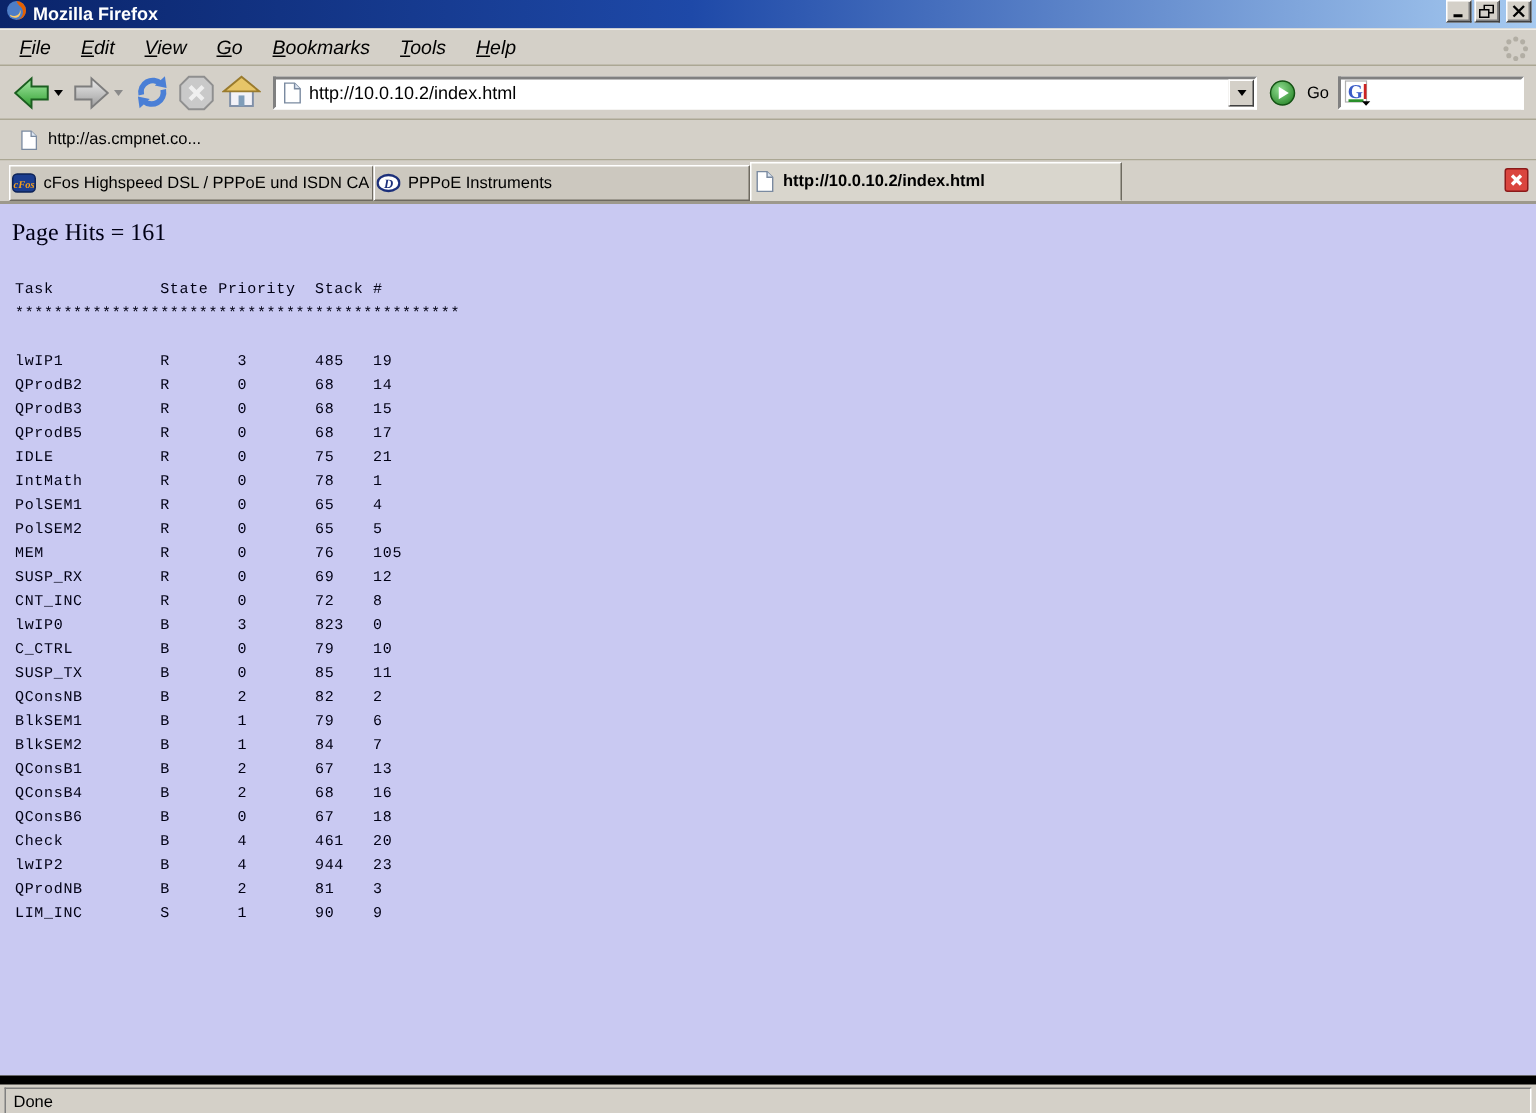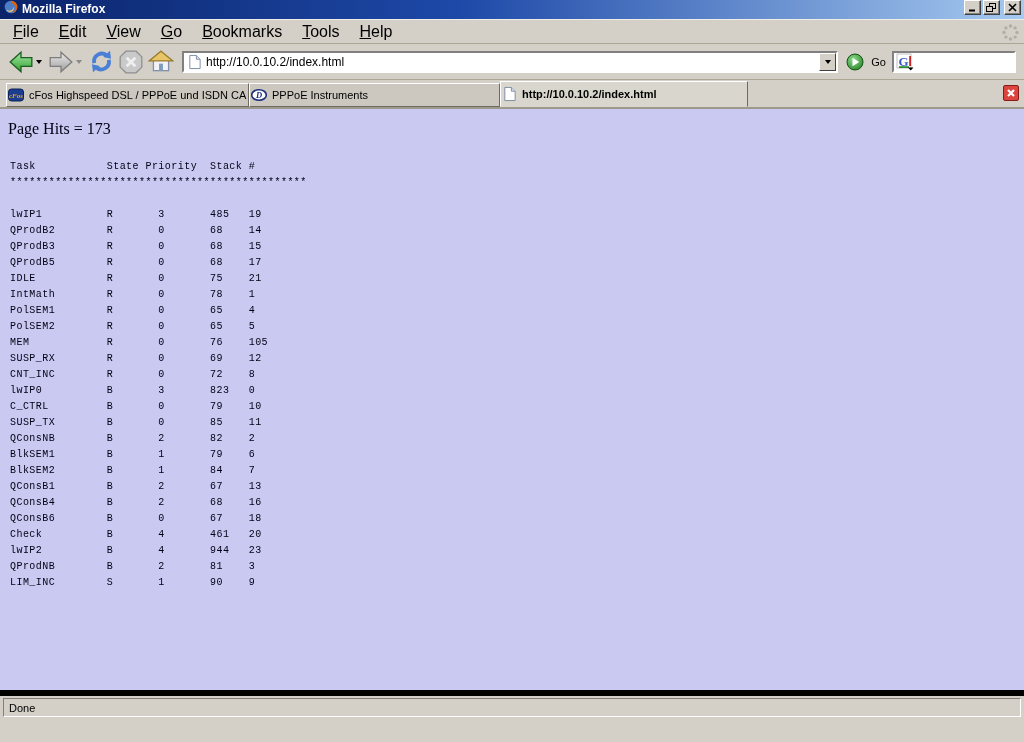--- a/index.html
+++ b/index.html
@@ -12,21 +12,21 @@
               display:flex; align-items:flex-start; padding:0 3px; flex:none; }
   .fx-icon { width:14px; height:14px; margin:0 4px 0 1px; flex:none; }
   .title-text { color:#fff; font-size:12px; font-weight:bold; flex:1; line-height:19px; white-space:nowrap; }
   .win-btn { width:17px; height:15px; background:#d4d0c8; border:1px solid; border-color:#fff #404040 #404040 #fff;
              box-shadow:inset -1px -1px 0 #808080; margin-left:2px; display:flex; align-items:center; justify-content:center; padding:0; }
   .win-btn.close { margin-left:4px; }
 
   
   .menubar { height:25px; background:#d4d0c8; display:flex; align-items:center; padding-left:6px;
              position:relative; border-top:1px solid #efede7; border-bottom:1px solid #aba794; flex:none; }
-  .menu-item { font-size:16px; color:#000; padding:4px 7px; margin-right:6px; cursor:default; }
+  .menu-item { font-size:13px; color:#000; padding:4px 7px; margin-right:6px; cursor:default;font-style:italic; }
   .menu-item u { text-decoration:underline; }
   .throbber { position:absolute; right:3px; top:2px; width:21px; height:21px; }
 
   
   .navbar { height:36px; background:#d4d0c8; display:flex; align-items:center; padding:0 6px;
             border-bottom:1px solid #aba794; flex:none; }
   .nav-btn { width:30px; height:30px; display:flex; align-items:center; justify-content:center;
              background:transparent; border:none; flex:none; }
   .drop-caret { width:0; height:0; border-left:3px solid transparent; border-right:3px solid transparent;
                 border-top:4px solid #000; margin:0 4px 0 0; flex:none; }
@@ -207,20 +207,31 @@
           <text x="7.5" y="12.5" text-anchor="middle" font-family="Liberation Serif, serif" font-size="13" font-weight="bold" fill="#3a5bc7">G</text>
           <rect x="13.2" y="3" width="1.8" height="10" fill="#cc2222"></rect>
           <rect x="3" y="13.2" width="10" height="1.8" fill="#2a8f2a"></rect>
           <polygon points="12,16.5 17.5,16.5 14.7,19.5" transform="translate(0,-2)" fill="#000"></polygon>
         </svg>
       </span>
       <input type="text" value="" style="">
     </div>
   </div>
 
+  <div class="bookmarksbar">
+    <span class="bookmark-item">
+      <span style="display:flex;">
+        <svg width="14" height="15" viewBox="0 0 16 16">
+          <path d="M3 1 h7 l4 4 v10 H3 Z" fill="#fff" stroke="#7a8aa0"></path>
+          <path d="M10 1 v4 h4" fill="#dde6f2" stroke="#7a8aa0"></path>
+        </svg>
+      </span>
+      <span class="lbl">http://as.cmpnet.co...</span>
+    </span>
+  </div>
 
   <div class="tabbar">
     <div class="tab" style="width:243px;">
       <span style="display:flex;flex:none;">
         <svg width="16" height="16" viewBox="0 0 16 16">
           <rect x="0.5" y="2" width="15" height="12" rx="3" fill="#1b3d8f" stroke="#0d2358"></rect>
           <text x="8" y="11" text-anchor="middle" font-family="Liberation Serif, serif" font-style="italic" font-size="7" font-weight="bold" fill="#f7a01b">cFos</text>
         </svg>
       </span>
       <span class="lbl">cFos Highspeed DSL / PPPoE und ISDN CAP...</span>
@@ -244,21 +255,21 @@
       <span class="lbl">http://10.0.10.2/index.html</span>
     </div>
     <button class="tab-close">
       <svg width="10" height="10" viewBox="0 0 10 10">
         <path d="M2 2 L8 8 M8 2 L2 8" stroke="#fff" stroke-width="2.2"></path>
       </svg>
     </button>
   </div>
 
   <div class="content" style="background: rgb(201, 201, 242);">
-    <div class="page-hits">Page Hits = 173</div>
+    <div class="page-hits">Page Hits = 161</div>
     <pre class="task-table">Task           State Priority  Stack #
 **********************************************
 
 lwIP1          R       3       485   19
 QProdB2        R       0       68    14
 QProdB3        R       0       68    15
 QProdB5        R       0       68    17
 IDLE           R       0       75    21
 IntMath        R       0       78    1
 PolSEM1        R       0       65    4

